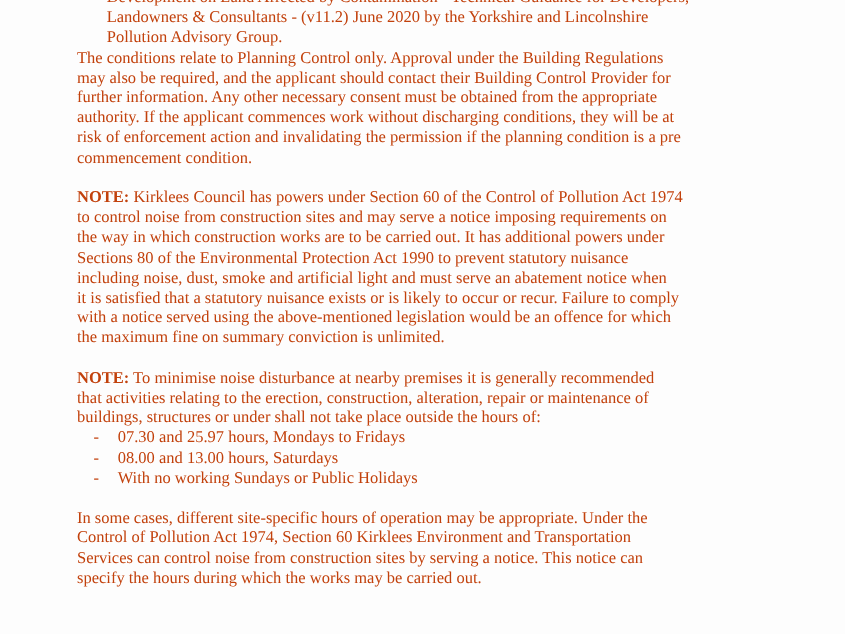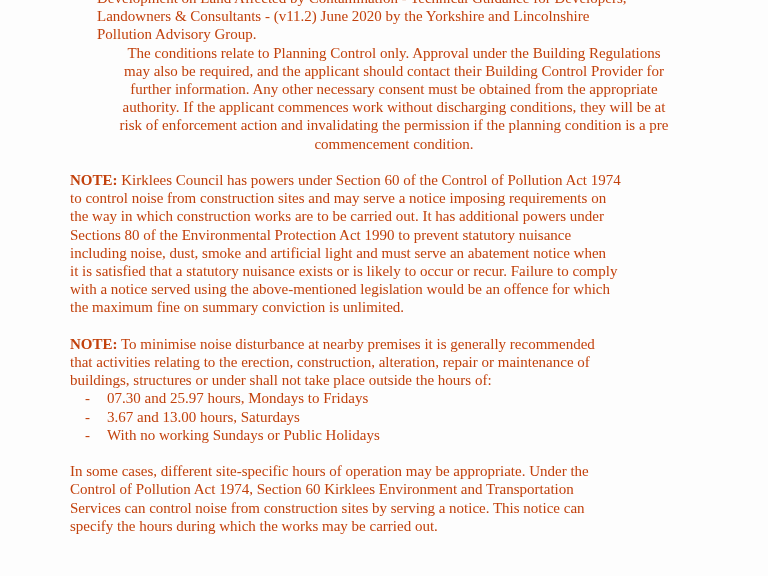--- a/index.html
+++ b/index.html
@@ -20,21 +20,21 @@
     color: #c2410c;
     font-size: 15px;
     line-height: 18.2px;
     font-family: Liberation Serif, serif;
   }
   .content { margin-top: -11px; }
   .para {
     margin: 18.2px 0 0 0;
     white-space: pre-line;
   }
-  .para.flush { margin-top: 0; text-align: center; }
+  .para.flush { margin-top: 0; }
   .note-text { white-space: pre-line; }
   .note-label { font-weight: bold; margin-top: 28px; }
   .bullet-row { display: flex; margin: 0; }
   .bullet-marker { flex: 0 0 20px; padding-left: 7px; }
   .bullet-text { white-space: pre-line; flex: 1 1 auto; }
   .hours-list { margin: 0; }
   .hours-row { display: flex; }
   .dash-marker { flex: 0 0 22px; padding-left: 15px; }
   .hours-text { flex: 1 1 auto; }
 </style>
@@ -71,21 +71,21 @@
 that activities relating to the erection, construction, alteration, repair or maintenance of
 buildings, structures or under shall not take place outside the hours of:</span></div>
 
     <div class="hours-list">
       <div class="hours-row">
         <div class="dash-marker">-</div>
         <div class="hours-text">07.30 and 25.97 hours, Mondays to Fridays</div>
       </div>
       <div class="hours-row">
         <div class="dash-marker">-</div>
-        <div class="hours-text">3.67 and 13.00 hours, Saturdays</div>
+        <div class="hours-text">08.00 and 13.00 hours, Saturdays</div>
       </div>
       <div class="hours-row">
         <div class="dash-marker">-</div>
         <div class="hours-text">With no working Sundays or Public Holidays</div>
       </div>
     </div>
 
     <div class="para">In some cases, different site-specific hours of operation may be appropriate. Under the
 Control of Pollution Act 1974, Section 60 Kirklees Environment and Transportation
 Services can control noise from construction sites by serving a notice. This notice can

